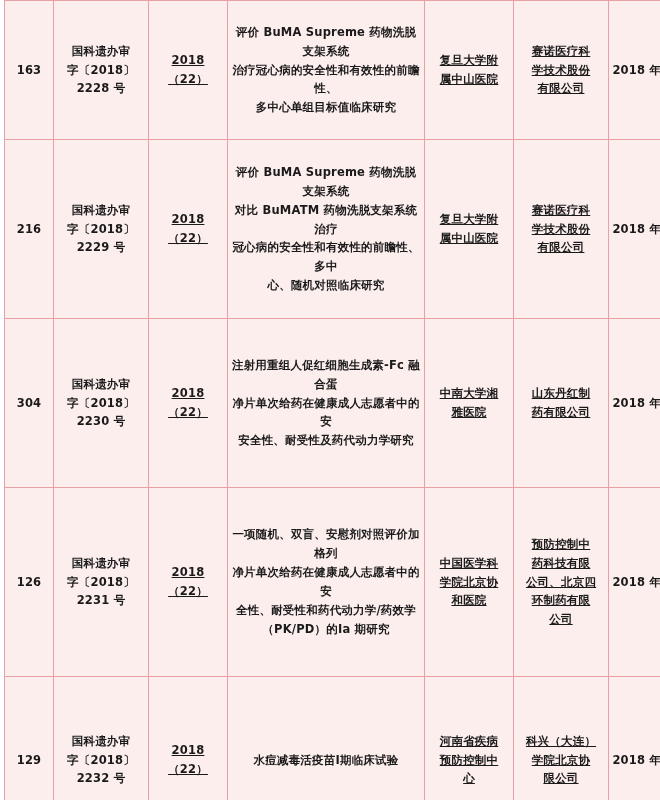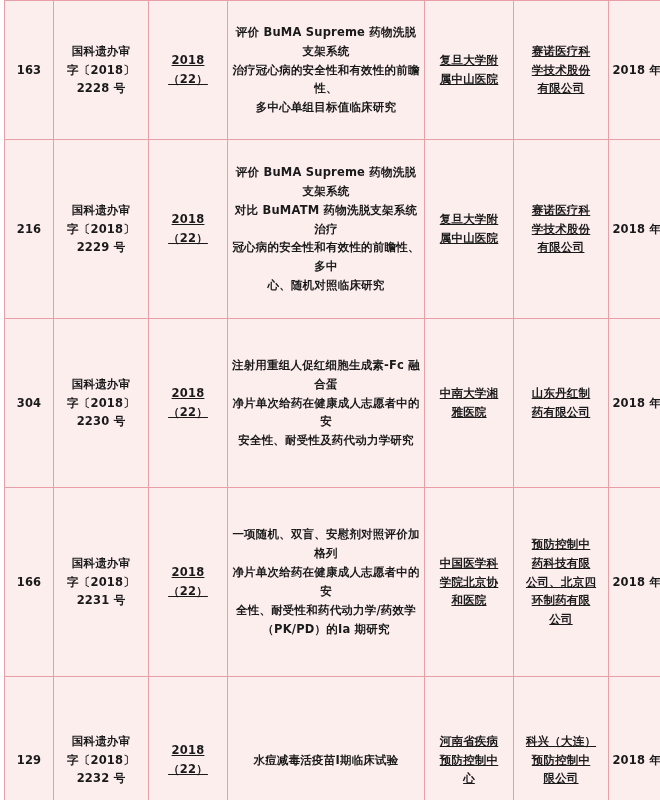--- a/index.html
+++ b/index.html
@@ -154,21 +154,21 @@
             <span class="cell-text">山东丹红制
 药有限公司</span>
           </td>
         <td class="col-date">
             <span class="cell-text">2018 年 11 月</span>
           </td>
       </tr>
 
       <tr class="r4">
         <td class="col-idx">
-            <span class="cell-text">166</span>
+            <span class="cell-text">126</span>
           </td>
         <td class="col-num">
             <span class="cell-text">国科遗办审
 字〔2018〕
 2231 号</span>
           </td>
         <td class="col-batch">
             <span class="cell-text">2018（22）</span>
           </td>
         <td class="col-title">
@@ -209,21 +209,21 @@
         <td class="col-title">
             <span class="cell-text">水痘减毒活疫苗Ⅰ期临床试验</span>
           </td>
         <td class="col-org">
             <span class="cell-text">河南省疾病
 预防控制中
 心</span>
           </td>
         <td class="col-spons">
             <span class="cell-text">科兴（大连）
-预防控制中
+学院北京协
 限公司</span>
           </td>
         <td class="col-date">
             <span class="cell-text">2018 年 11 月</span>
           </td>
       </tr>
 
     </tbody>
   </table>
 </div>

